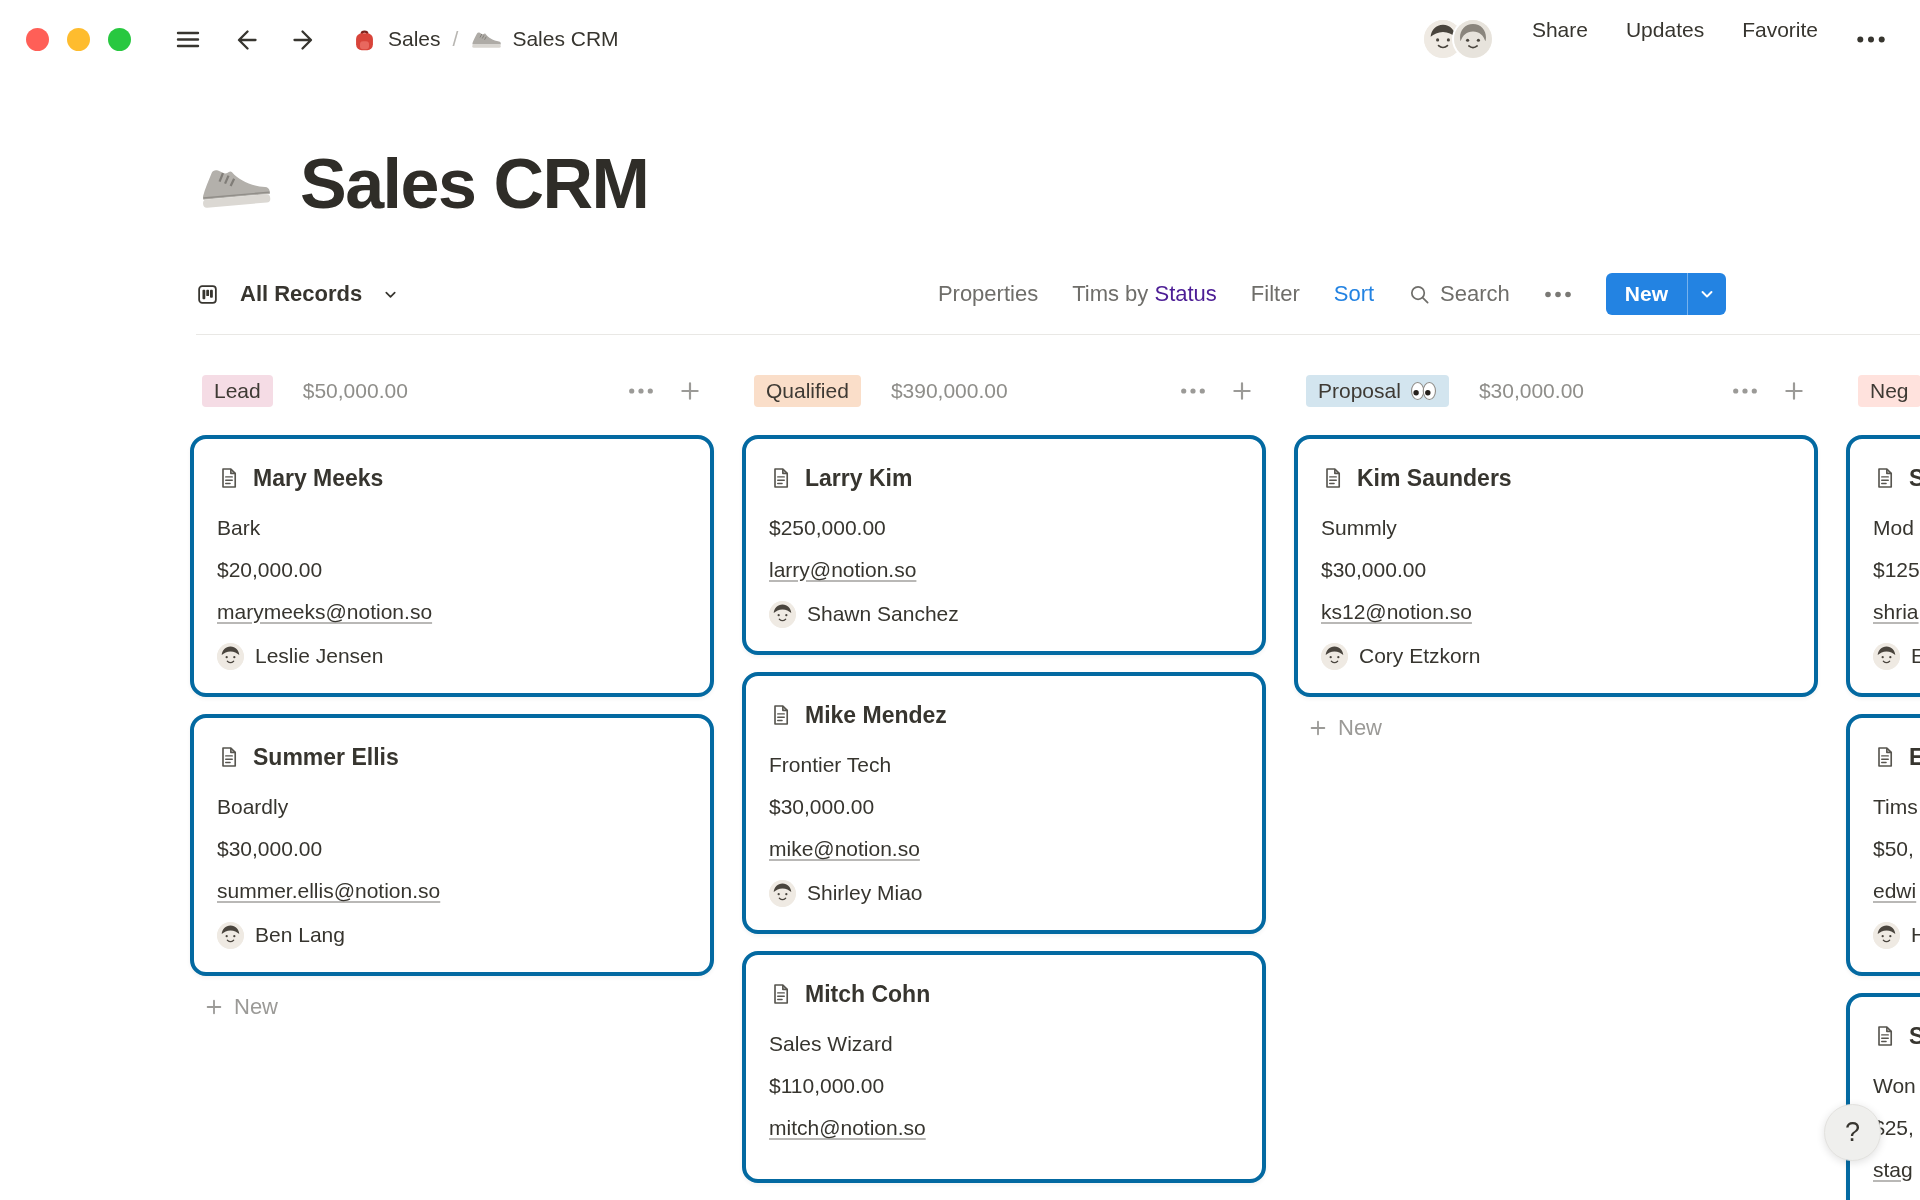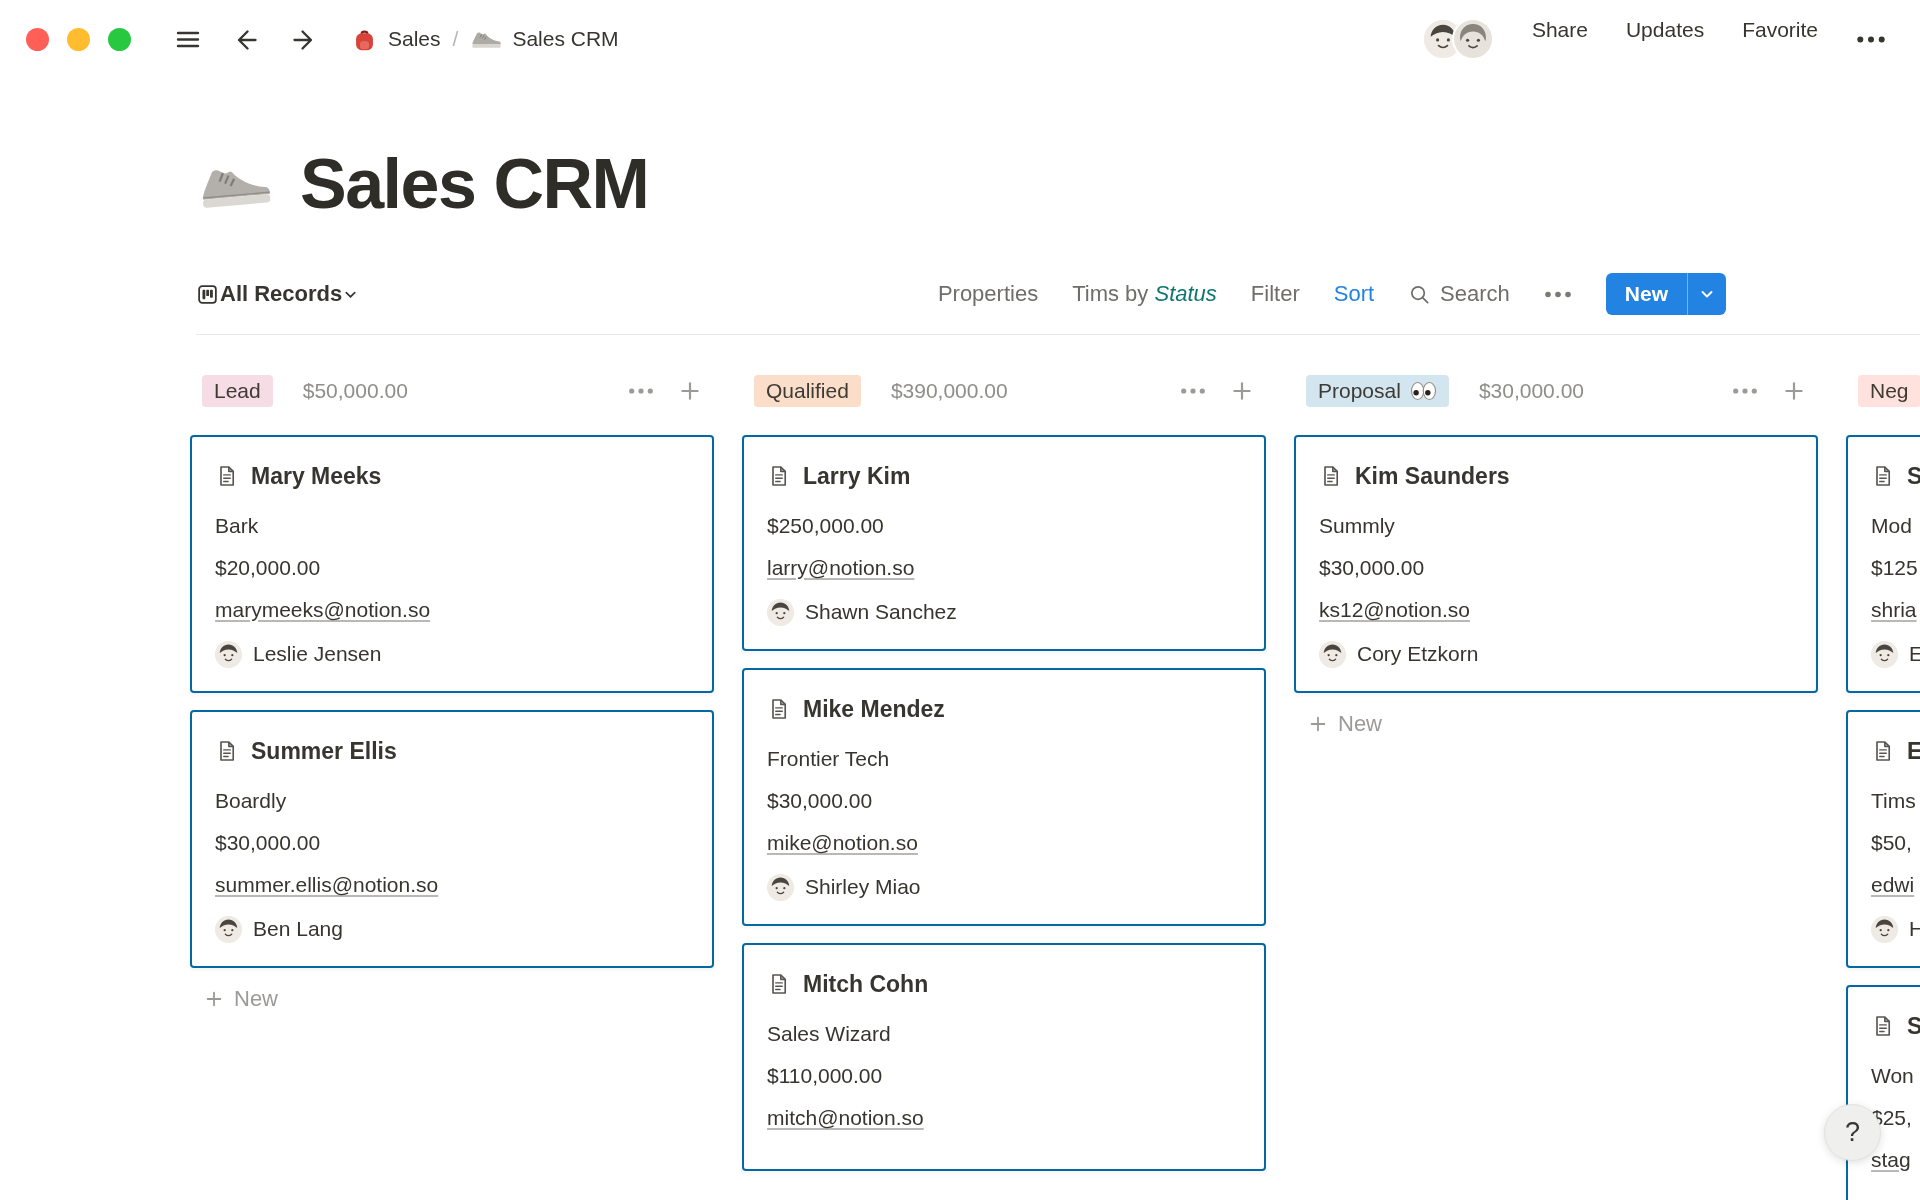--- a/index.html
+++ b/index.html
@@ -23,24 +23,24 @@
   .avatar + .avatar{margin-left:-12px;}
   .avatar svg,.avatar-sm svg{width:100%;height:100%;display:block;}
 
   
   .title-row{display:flex;align-items:center;gap:28px;margin:64px 0 0 196px;}
   .page-icon{display:inline-flex;transform:rotate(-5deg);cursor:pointer;}
   h1{font-size:70px;line-height:84px;margin:0;font-weight:700;letter-spacing:-1.5px;color:#2F2D28;}
 
   
   .toolbar{display:flex;align-items:center;margin:46px 194px 0 196px;height:44px;font-size:22px;}
-  .view-switcher{display:flex;gap:1px;font-weight:700;cursor:pointer;}
+  .view-switcher{display:flex;gap:21px;font-weight:700;cursor:pointer;}
   .toolbar-right{margin-left:auto;display:flex;align-items:center;gap:34px;color:#6F6E6A;}
   .tb-item{cursor:pointer;white-space:nowrap;}
-  .tb-dark{color:#0f766e;font-style:italic;}
+  .tb-dark{color:#4c1d95;}
   .tb-blue{color:var(--accent,#2383E2);}
   .search-btn{display:inline-flex;align-items:center;gap:9px;}
   .more-dots{color:#7A7975;display:inline-flex;}
   .new-btn{background:var(--accent,#2383E2);color:#fff;border-radius:6px;height:42px;display:flex;
     align-items:center;font-weight:600;font-size:21px;cursor:pointer;overflow:hidden;}
   .new-label{padding:0 19px;}
   .new-divider{width:1px;align-self:stretch;background:rgba(255,255,255,0.38);}
   .new-chevron{padding:0 11px;display:inline-flex;}
 
   .divider{height:1px;background:#E9E8E5;margin:18px 0 0 196px;}
@@ -49,21 +49,21 @@
   .board{display:flex;gap:28px;padding-left:190px;margin-top:38px;width:max-content;align-items:flex-start;}
   .column{width:524px;flex:none;}
   .col-header{display:flex;align-items:center;height:36px;padding:0 12px;}
   .group-badge{display:inline-flex;align-items:center;gap:9px;padding:4px 12px;border-radius:4px;
     font-size:21px;color:#3E3A34;white-space:nowrap;cursor:pointer;}
   .group-total{margin-left:30px;color:#8F8E8A;font-size:21px;white-space:nowrap;}
   .spacer{flex:1;}
   .header-icons{display:flex;align-items:center;gap:24px;color:#9B9A97;}
   .header-icons .icon-btn{color:#9B9A97;}
   .cards{margin-top:26px;display:flex;flex-direction:column;gap:17px;}
-  .card{background:#fff;border:2px solid #0369a1;border-radius:4px;box-shadow:0 2px 4px rgba(15,15,15,0.05);
+  .card{background:#fff;border:4px solid #0369a1;border-radius:16px;box-shadow:0 2px 4px rgba(15,15,15,0.05);
     padding:25px 23px 23px;cursor:pointer;}
   .card-title-row{display:flex;align-items:center;gap:12px;font-size:23px;font-weight:600;line-height:28px;margin-bottom:22px;white-space:nowrap;}
   .field{font-size:21px;line-height:28px;margin-bottom:14px;white-space:nowrap;}
   .email{text-decoration:underline;text-decoration-color:rgba(55,53,47,0.35);text-underline-offset:3px;cursor:pointer;}
   .owner{display:flex;align-items:center;gap:11px;margin-top:16px;height:28px;}
   .avatar-sm{width:27px;height:27px;border-radius:50%;overflow:hidden;background:#EFEAE3;flex:none;}
   .owner-name{font-size:21px;white-space:nowrap;}
   .col-new{display:flex;align-items:center;gap:10px;color:#9B9A97;font-size:22px;margin-top:18px;padding-left:14px;cursor:pointer;}
 
   

